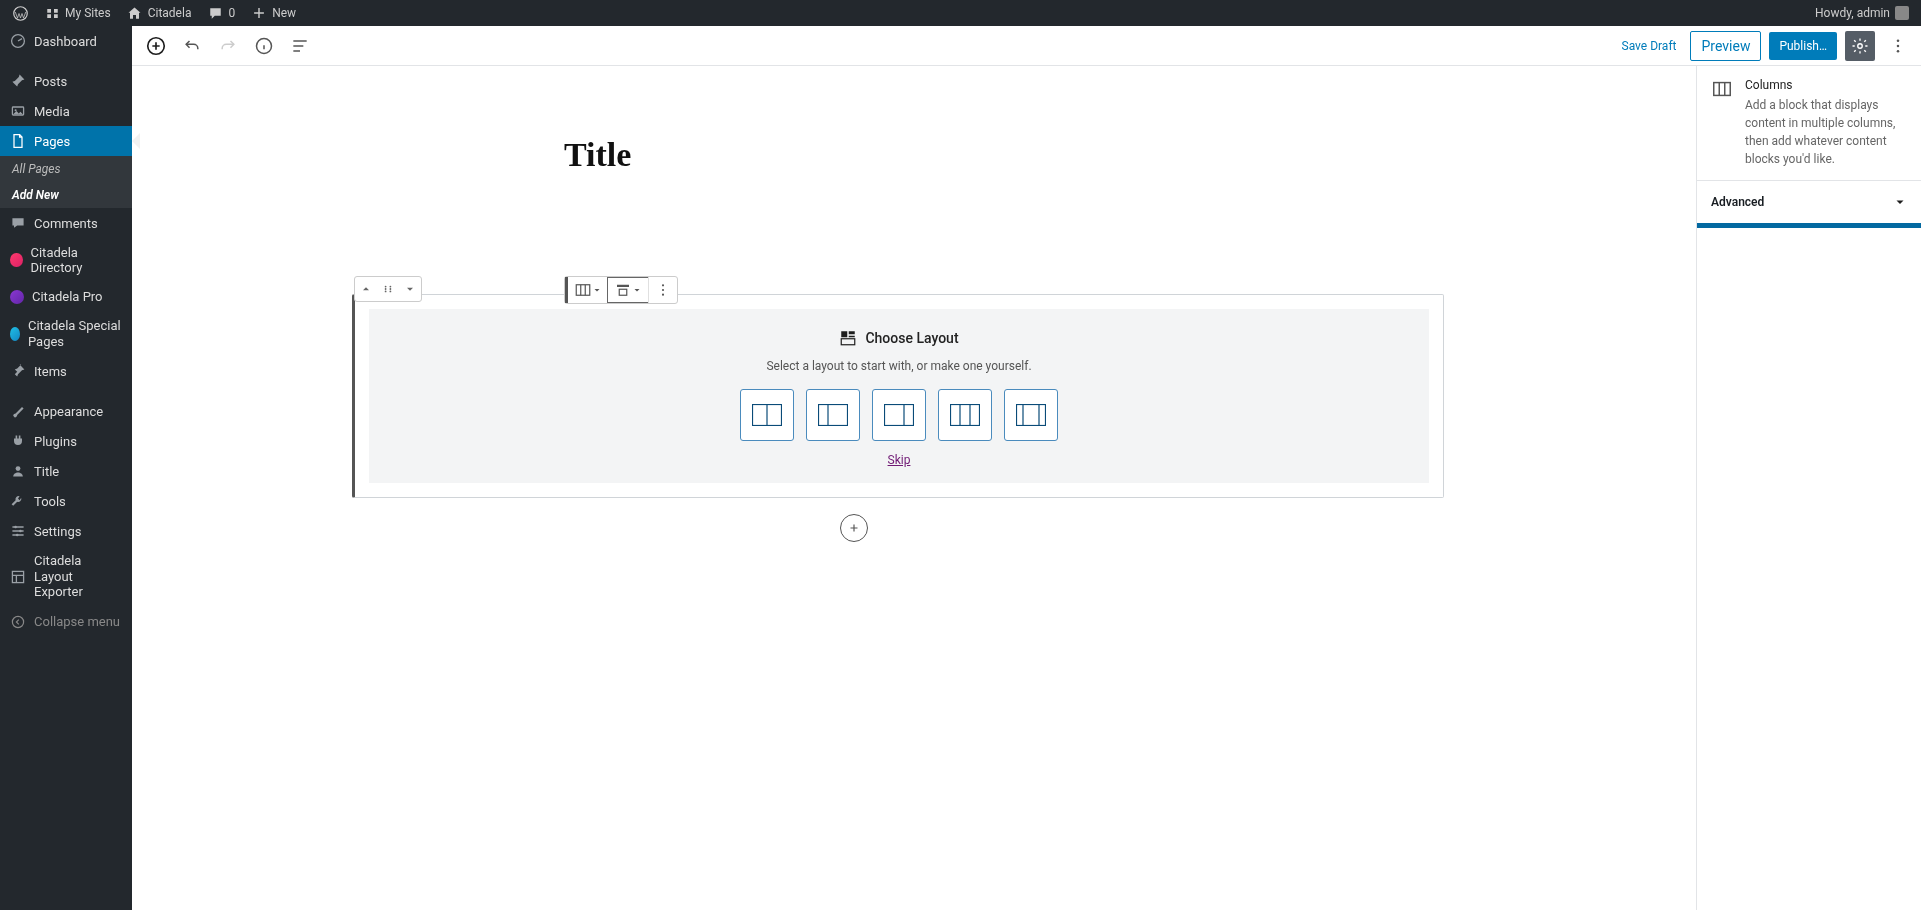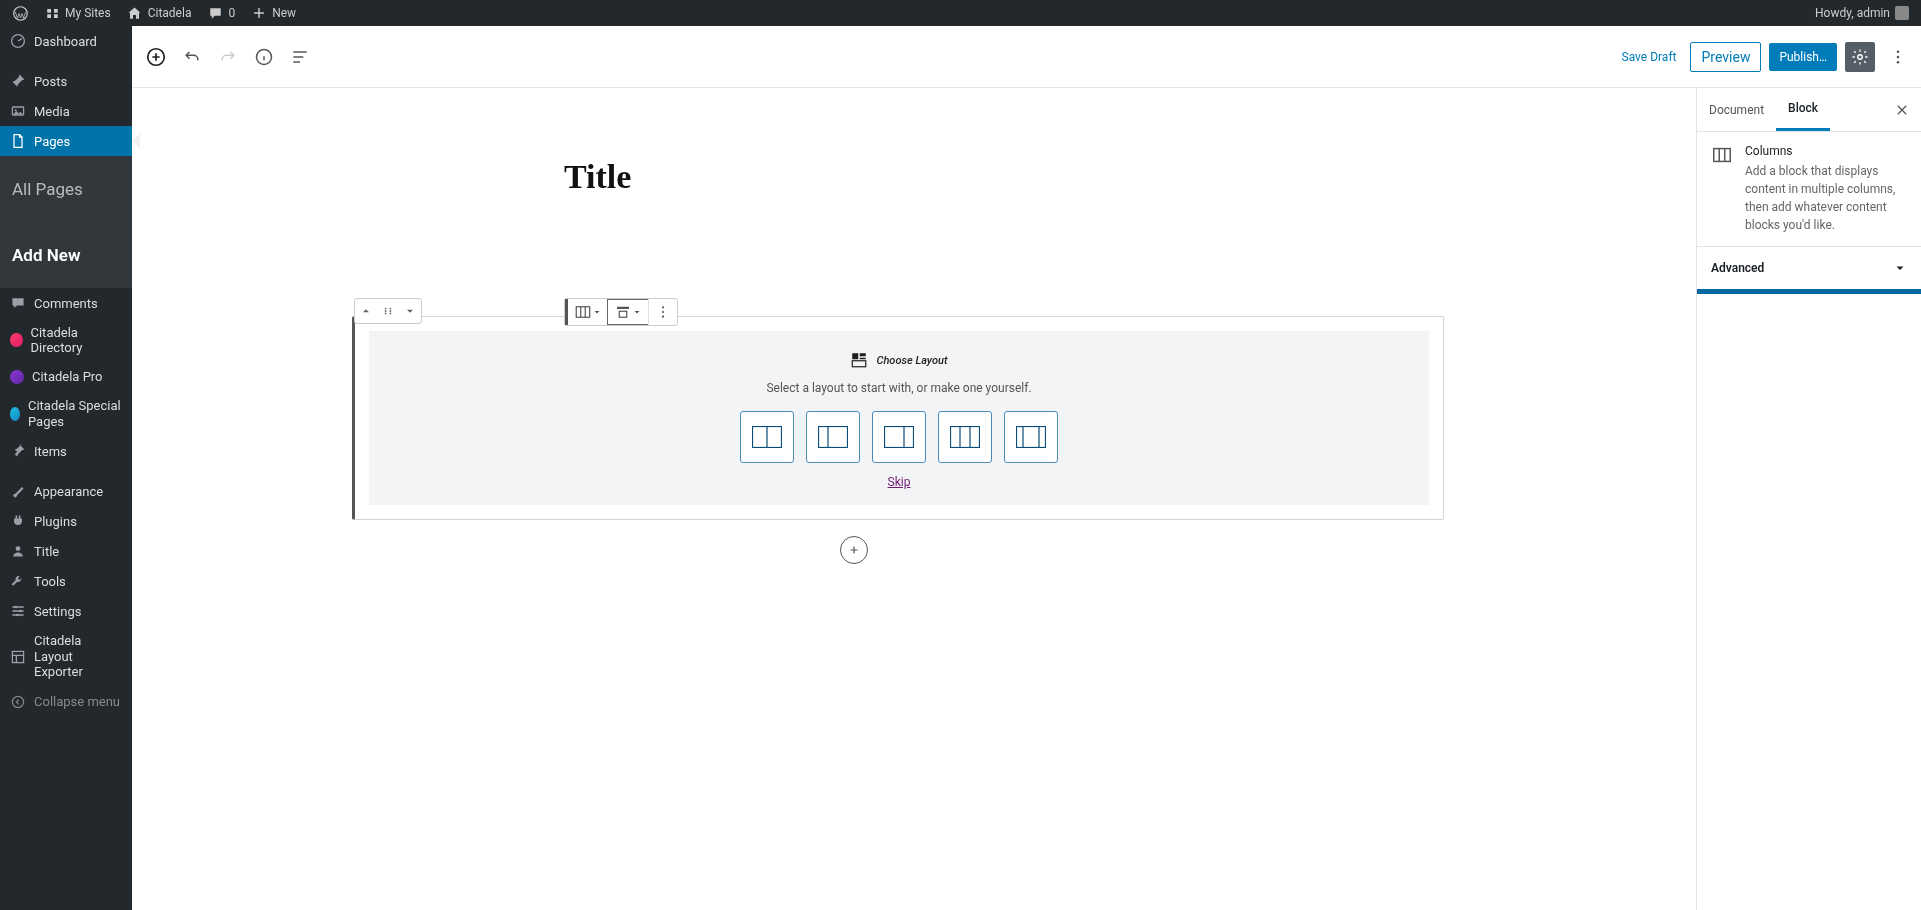--- a/index.html
+++ b/index.html
@@ -13,32 +13,32 @@
   .icon { width:16px; height:16px; display:inline-flex; align-items:center; justify-content:center; }
   svg { display:block; }
 
   
   .app { display:flex; height: calc(100% - 26px); }
   .sidebar-left { width:132px; background:#23282d; color:#eee; font-size:13px; }
   .sidebar-left .menu-item { display:flex; align-items:center; gap:8px; padding:7px 10px; cursor:pointer; color:#ddd; }
   .sidebar-left .menu-item.active { background:#0073aa; color:#fff; position:relative; }
   .sidebar-left .menu-item.active::after { content:''; position:absolute; right:-8px; top:50%; transform:translateY(-50%); border:8px solid transparent; border-right-color:#f1f1f1; }
   .sidebar-left .submenu { background:#32373c; }
-  .sidebar-left .submenu .sub-item { padding:23px 12px; font-size:17px; color:#bbb; cursor:pointer; }
+  .sidebar-left .submenu .sub-item { padding:6px 12px; font-size:12px; color:#bbb; cursor:pointer;font-style:italic; }
   .sidebar-left .submenu .sub-item.active { color:#fff; font-weight:600; }
   .sidebar-left .sep { height:10px; }
   .sidebar-left .mi-icon { width:16px; height:16px; display:inline-flex; }
   .citadela-dot { width:14px; height:14px; border-radius:50%; position:relative; }
   .cd-pink { background:linear-gradient(135deg,#ff3a6d,#db2166); }
   .cd-purple { background:linear-gradient(135deg,#8a37d2,#6226a7); }
   .cd-teal { background:linear-gradient(135deg,#1fc0e6,#1386c2); }
 
   
   .editor-wrap { flex:1; display:flex; flex-direction:column; background:#fff; }
-  .editor-header { height:62px; border-bottom:1px solid #e2e4e7; display:flex; align-items:center; justify-content:space-between; padding:0 8px; background:#fff; }
+  .editor-header { height:40px; border-bottom:1px solid #e2e4e7; display:flex; align-items:center; justify-content:space-between; padding:0 8px; background:#fff; }
   .eh-left { display:flex; align-items:center; gap:4px; }
   .eh-btn { width:32px; height:32px; display:inline-flex; align-items:center; justify-content:center; border-radius:2px; cursor:pointer; color:#555; }
   .eh-btn.disabled { color:#ccc; cursor:default; }
   .eh-right { display:flex; align-items:center; gap:8px; }
   .link-btn { color:#007cba; font-size:12px; cursor:pointer; padding:0 6px; }
   .outline-btn { border:1px solid #007cba; color:#007cba; border-radius:2px; font-size:14px; padding:6px 10px; cursor:pointer; background:#fff; }
   .primary-btn { background:#007cba; color:#fff; border-radius:2px; font-size:12px; padding:7px 10px; cursor:pointer; }
   .icon-btn-dark { width:30px; height:30px; background:#555d66; color:#fff; border-radius:2px; display:inline-flex; align-items:center; justify-content:center; cursor:pointer; }
   .kebab { width:30px; height:30px; display:inline-flex; align-items:center; justify-content:center; cursor:pointer; color:#555; }
 
@@ -53,21 +53,21 @@
   .mover + .mover { border-left:0; }
 
   .block-toolbar { position:absolute; left:0; top:-18px; display:flex; align-items:center; background:#fff; border:1px solid #ccc; border-radius:3px; }
   .bt-left-accent { width:3px; align-self:stretch; background:#555; }
   .bt-item { height:26px; padding:0 6px; display:flex; align-items:center; cursor:pointer; color:#555; border-left:1px solid #e0e0e0; }
   .bt-item.first { border-left:none; }
   .bt-item.selected { border:1px solid #666; margin:-1px; }
 
   .columns-block { border:1px solid #d0d4d8; border-left:3px solid #555; border-radius:2px; padding:14px; margin-left:-212px; margin-right:-180px; }
   .placeholder { background:#f3f4f5; padding:20px 18px 16px; }
-  .ph-head { display:flex; align-items:center; justify-content:center; gap:8px; color:#222; font-size:11px;font-style:italic; }
+  .ph-head { display:flex; align-items:center; justify-content:center; gap:8px; color:#222; font-size:14px; }
   .ph-sub { text-align:center; font-size:12px; color:#555; margin-top:12px; }
   .layout-row { display:flex; justify-content:center; gap:12px; margin-top:16px; }
   .layout-btn { width:54px; height:52px; border:1px solid #4a8bbd; border-radius:3px; display:flex; align-items:center; justify-content:center; cursor:pointer; background:#fff; }
   .layout-btn svg rect { stroke:#0a4b78; }
   .skip { text-align:center; margin-top:12px; font-size:12px; }
   .skip a { color:#701a75; text-decoration:underline; cursor:pointer; }
 
   .inline-add { width:28px; height:28px; border:1.5px solid #555; color:#555; border-radius:50%; display:flex; align-items:center; justify-content:center; margin:16px auto 0; cursor:pointer; position:relative; left:-60px; }
 
   
@@ -437,29 +437,20 @@
 
           <div class="inline-add">
             <svg width="14" height="14" viewBox="0 0 24 24" fill="none" stroke="#555" stroke-width="2">
                 <path d="M12 6v12M6 12h12"></path>
               </svg>
           </div>
         </div>
       </div>
 
       <div class="inspect">
-        <div class="tabs">
-          <div class="tab">Document</div>
-          <div class="tab active">Block</div>
-          <div class="tab-close">
-            <svg width="14" height="14" viewBox="0 0 20 20" stroke="#555" stroke-width="1.8">
-                <path d="M4 4l12 12M16 4L4 16"></path>
-              </svg>
-          </div>
-        </div>
         <div class="panel">
           <div class="panel-icon">
             <svg width="22" height="22" viewBox="0 0 24 24" fill="none" stroke="#555" stroke-width="1.6">
                 <rect x="3" y="5" width="18" height="14"></rect>
                 <path d="M9 5v14M15 5v14"></path>
               </svg>
           </div>
           <div>
             <div class="panel-title">Columns</div>
             <div class="panel-desc">Add a block that displays content in multiple columns, then add whatever content blocks you'd like.</div>

